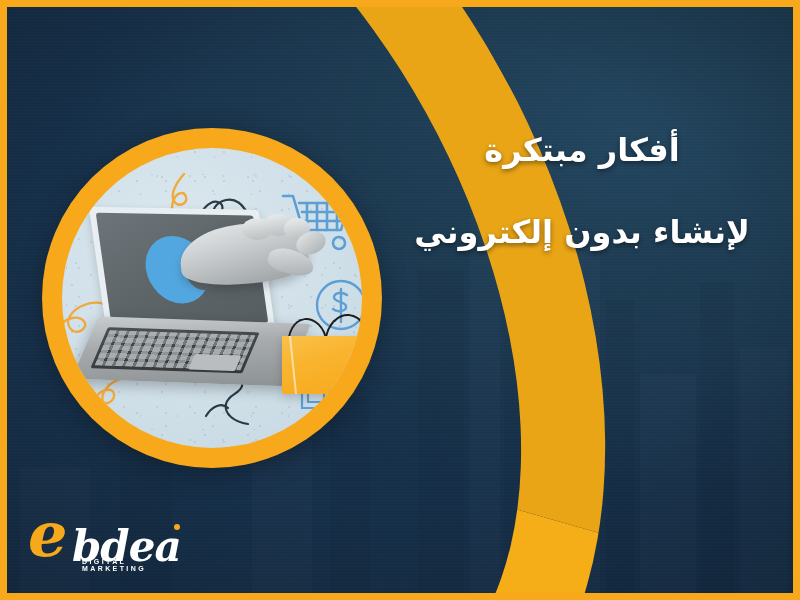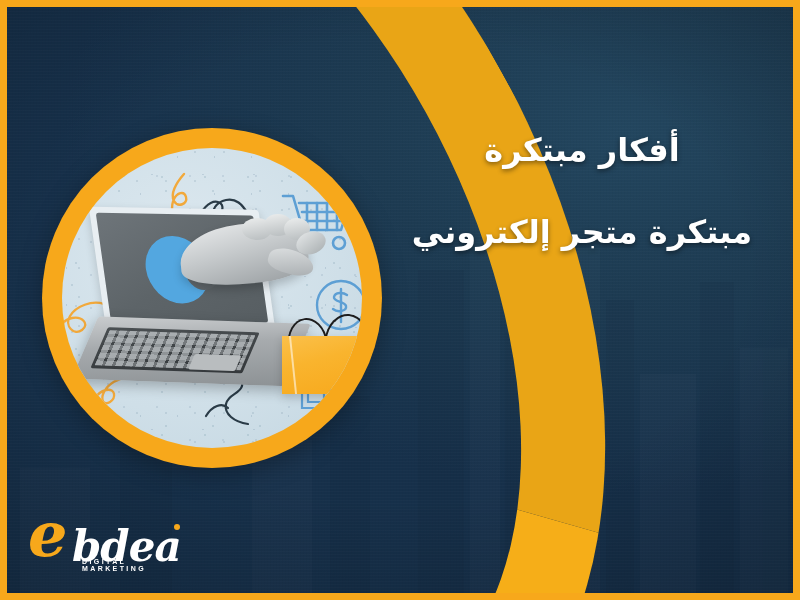--- a/index.html
+++ b/index.html
@@ -368,21 +368,21 @@
         <div class="bag-handle" style="left:4px;top:0px;width:36px;height:24px;transform:rotate(-8deg);"></div>
         <div class="bag-handle" style="left:44px;top:-4px;width:40px;height:26px;transform:rotate(6deg);"></div>
         <div class="bag-body"></div>
         <div class="bag-fold"></div>
       </div>
     </div>
   </div>
 
   <div class="headline">
     <div class="line">أفكار مبتكرة</div>
-    <div class="line">مبتكرة متجر إلكتروني</div>
+    <div class="line">لإنشاء بدون إلكتروني</div>
   </div>
 
   <div class="logo">
     <span class="logo-e">e</span>
     <span class="logo-word">bdea</span>
     <span class="logo-dot"></span>
     <span class="logo-tag">DIGITAL MARKETING</span>
   </div>
 
   <div class="frame-border"></div>

